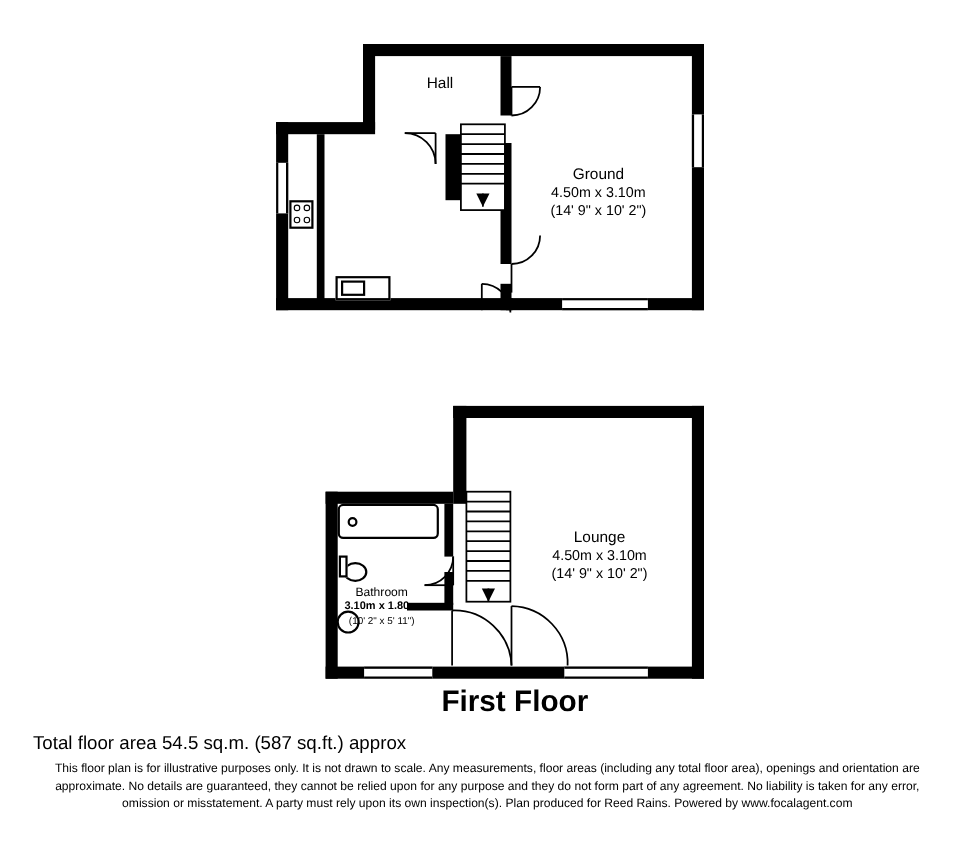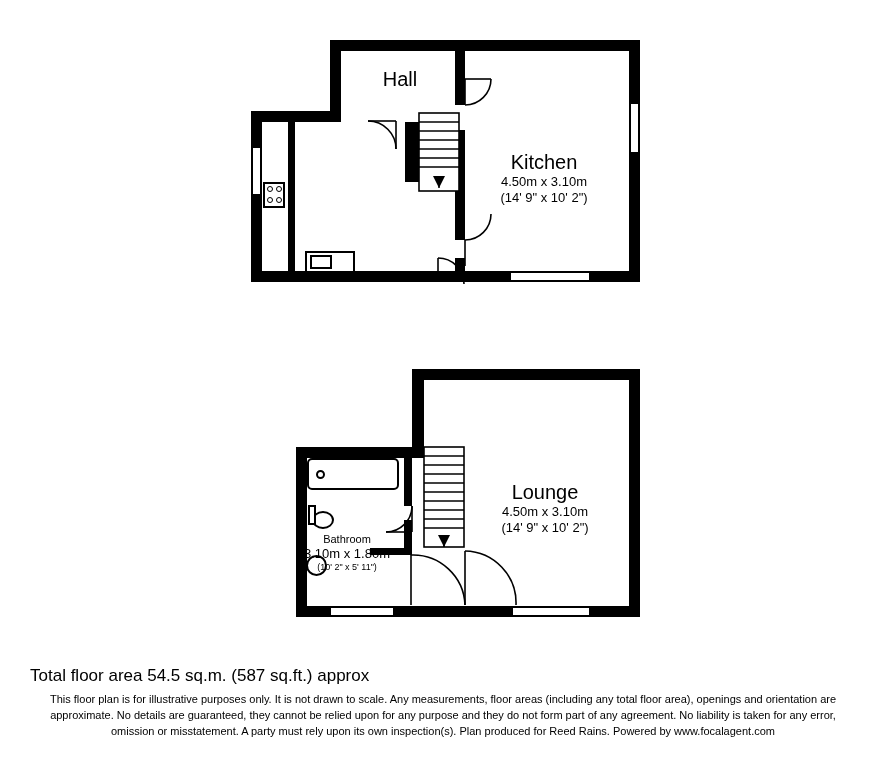--- a/index.html
+++ b/index.html
@@ -29,32 +29,32 @@
   }
   
   .room-label {
     position: absolute;
     text-align: center;
     line-height: 1.22;
     white-space: nowrap;
   }
   .room-label .rname {
     display: block;
-    font-size: 20px;
+    font-size: 14px;
   }
   .room-label .rdim {
     display: block;
     font-size: 13px;
   }
   .room-label .rdimi {
     display: block;
     font-size: 13px;
   }
   .room-label.small .rname { font-size: 11px; }
-  .room-label.small .rdim { font-size: 13px; }
+  .room-label.small .rdim { font-size: 10px; font-weight: bold; }
   .room-label.small .rdimi { font-size: 9px; }
 
   .floor-title {
     position: absolute;
     text-align: center;
     font-size: 27px;
     font-weight: bold;
     white-space: nowrap;
   }
   
@@ -179,21 +179,21 @@
 
   <div class="fx" style="left:305px; top:251px; width:50px; height:22px;"></div>
   <div class="fx" style="left:310px; top:255px; width:22px; height:14px;"></div>
 
   <div class="room-label" style="left:350px; top:67px; width:100px;">
     <span class="rname">Hall</span>
   </div>
 
 
   <div class="room-label" style="left:484px; top:150px; width:120px;">
-    <span class="rname">Kitchen</span>
+    <span class="rname">Ground</span>
     <span class="rdim">4.50m x 3.10m</span>
     <span class="rdimi">(14' 9" x 10' 2")</span>
   </div>
 
 
   <div class="wall" style="left:412px; top:369px; width:228px; height:11px;"></div>
   <div class="wall" style="left:629px; top:369px; width:11px; height:248px;"></div>
   <div class="wall" style="left:296px; top:606px; width:344px; height:11px;"></div>
   <div class="wall" style="left:296px; top:447px; width:11px; height:170px;"></div>
   <div class="wall" style="left:296px; top:447px; width:116px; height:11px;"></div>
@@ -245,17 +245,18 @@
     <span class="rdim">4.50m x 3.10m</span>
     <span class="rdimi">(14' 9" x 10' 2")</span>
   </div>
 
   <div class="room-label small" style="left:295px; top:533px; width:104px;">
     <span class="rname">Bathroom</span>
     <span class="rdim">3.10m x 1.80m</span>
     <span class="rdimi">(10' 2" x 5' 11")</span>
   </div>
 
+  <div class="floor-title" style="left:318px; top:622px; width:300px;">First Floor</div>
 
   <div class="total-area">Total floor area 54.5 sq.m. (587 sq.ft.) approx</div>
   <div class="disclaimer">This floor plan is for illustrative purposes only. It is not drawn to scale. Any measurements, floor areas (including any total floor area), openings and orientation are approximate. No details are guaranteed, they cannot be relied upon for any purpose and they do not form part of any agreement. No liability is taken for any error, omission or misstatement. A party must rely upon its own inspection(s). Plan produced for Reed Rains. Powered by www.focalagent.com</div>
 
 </div>
 
 </body></html>

